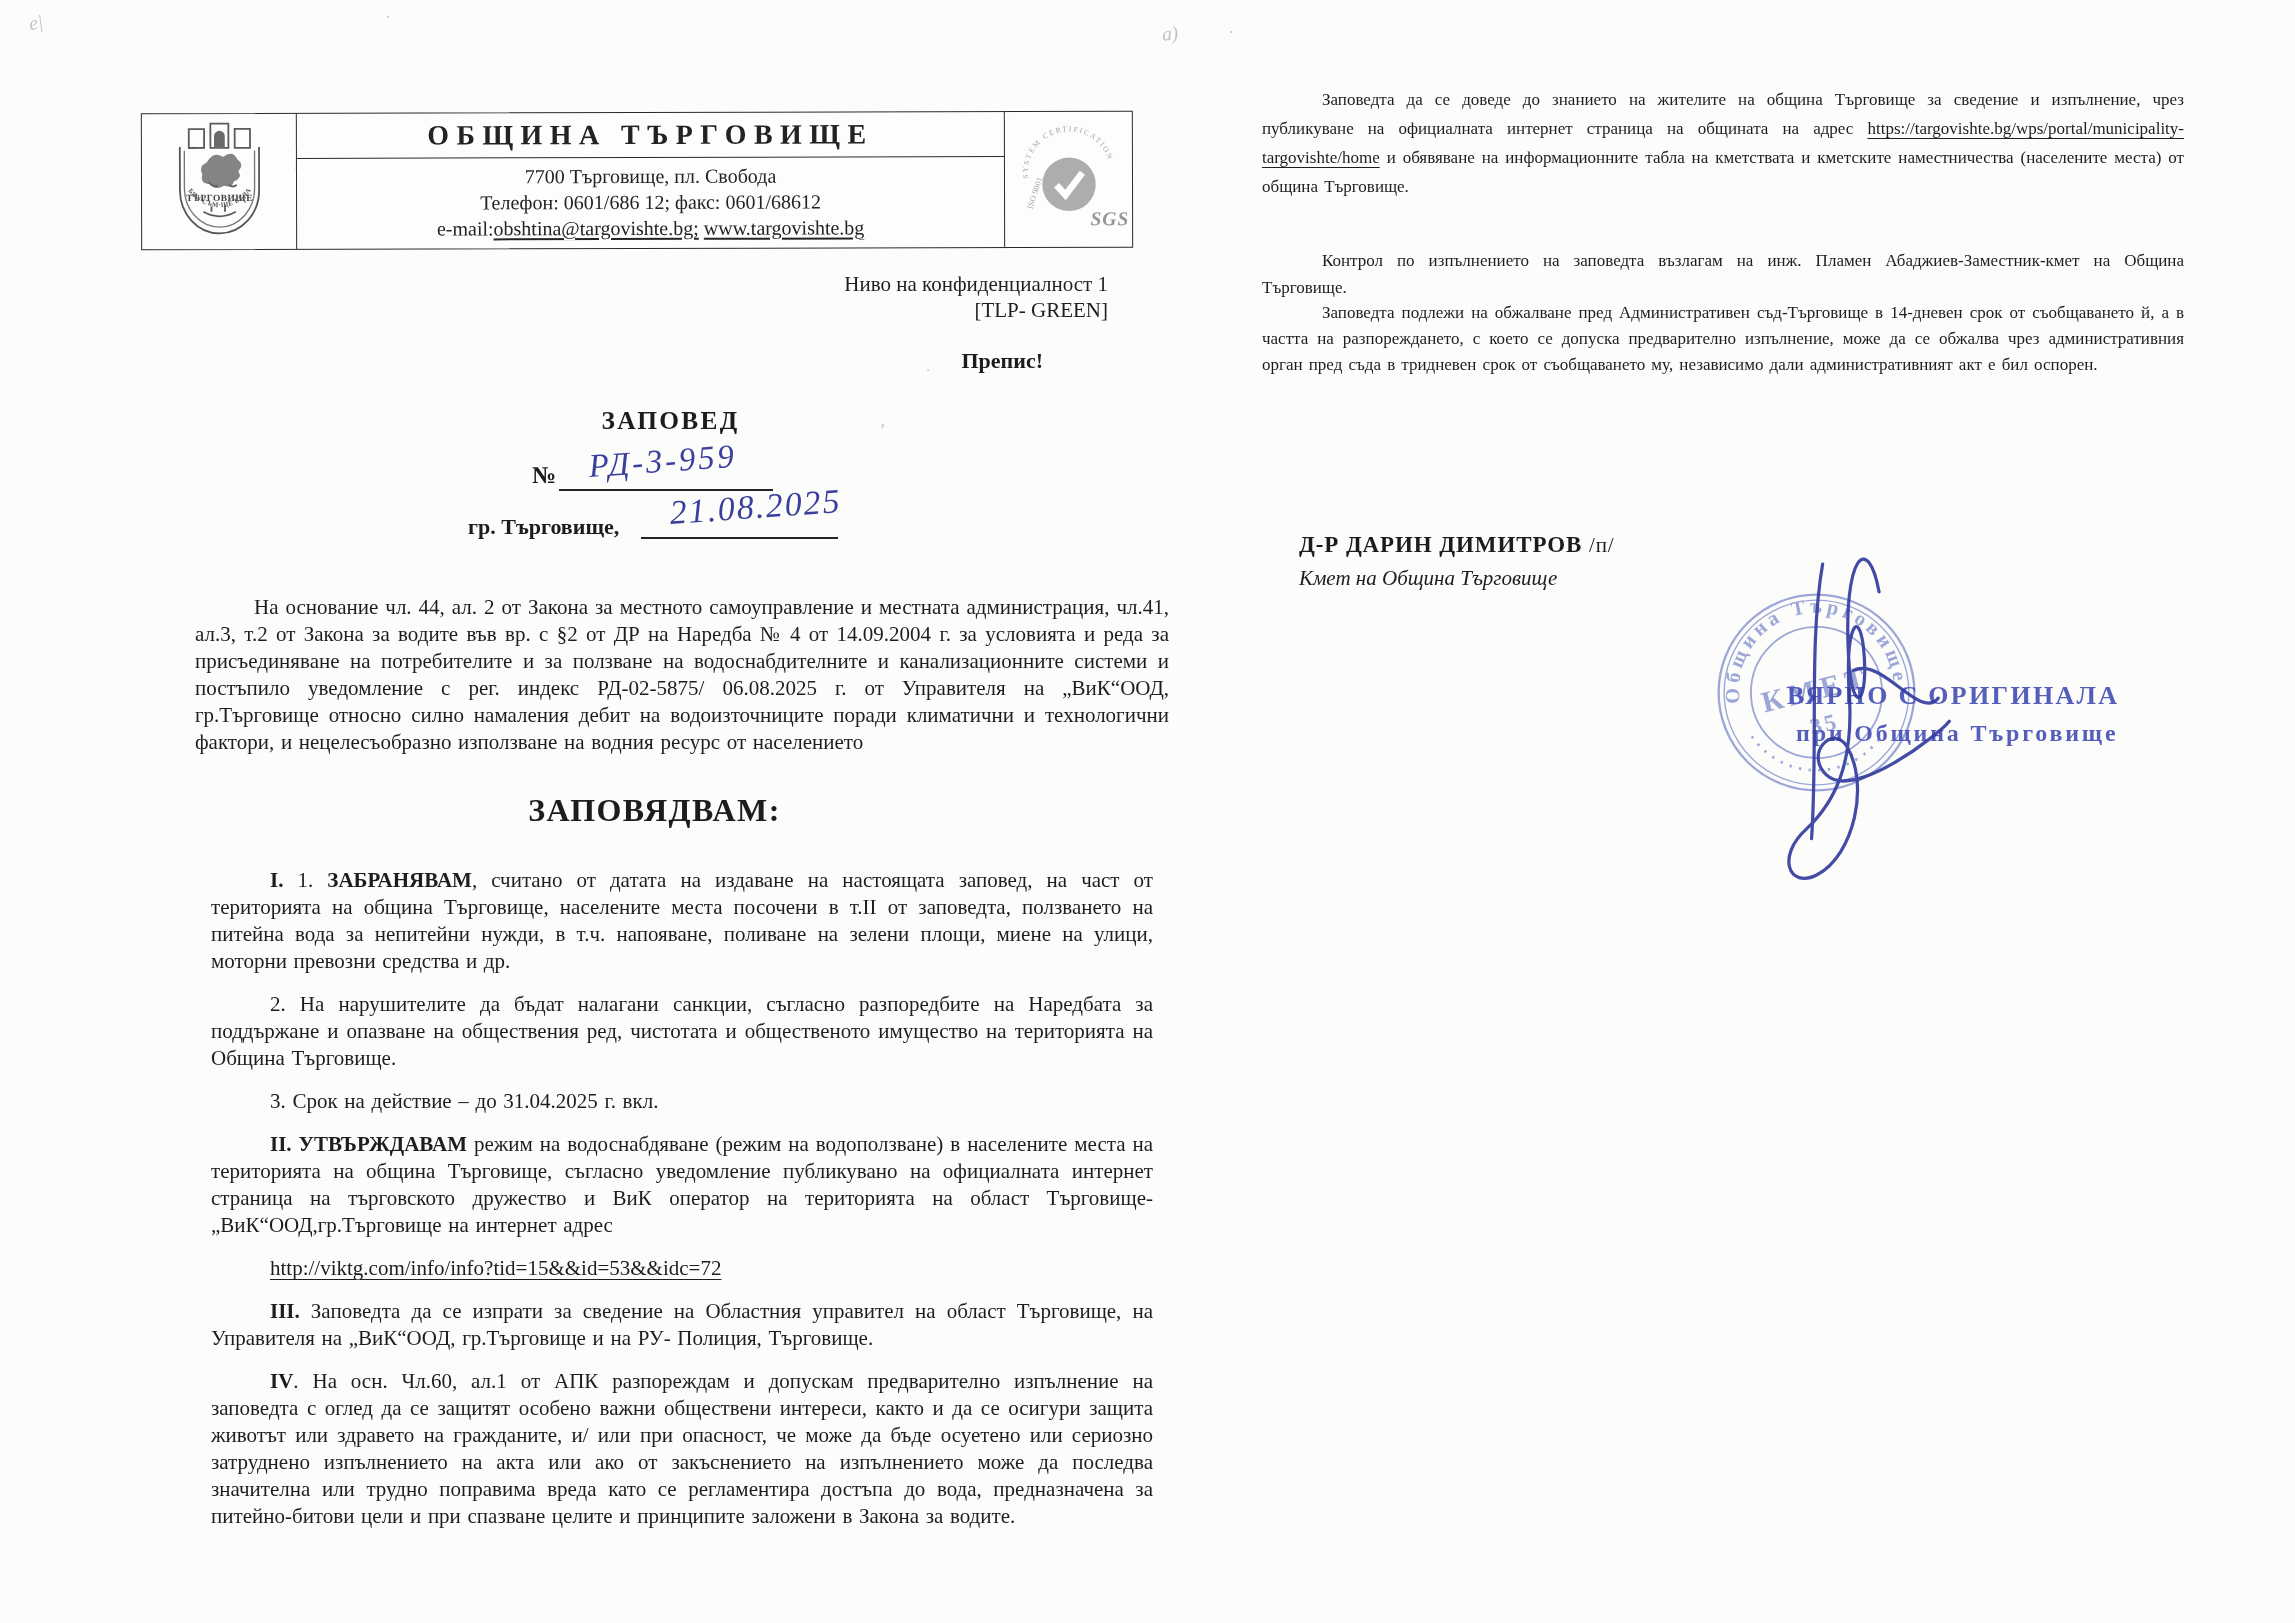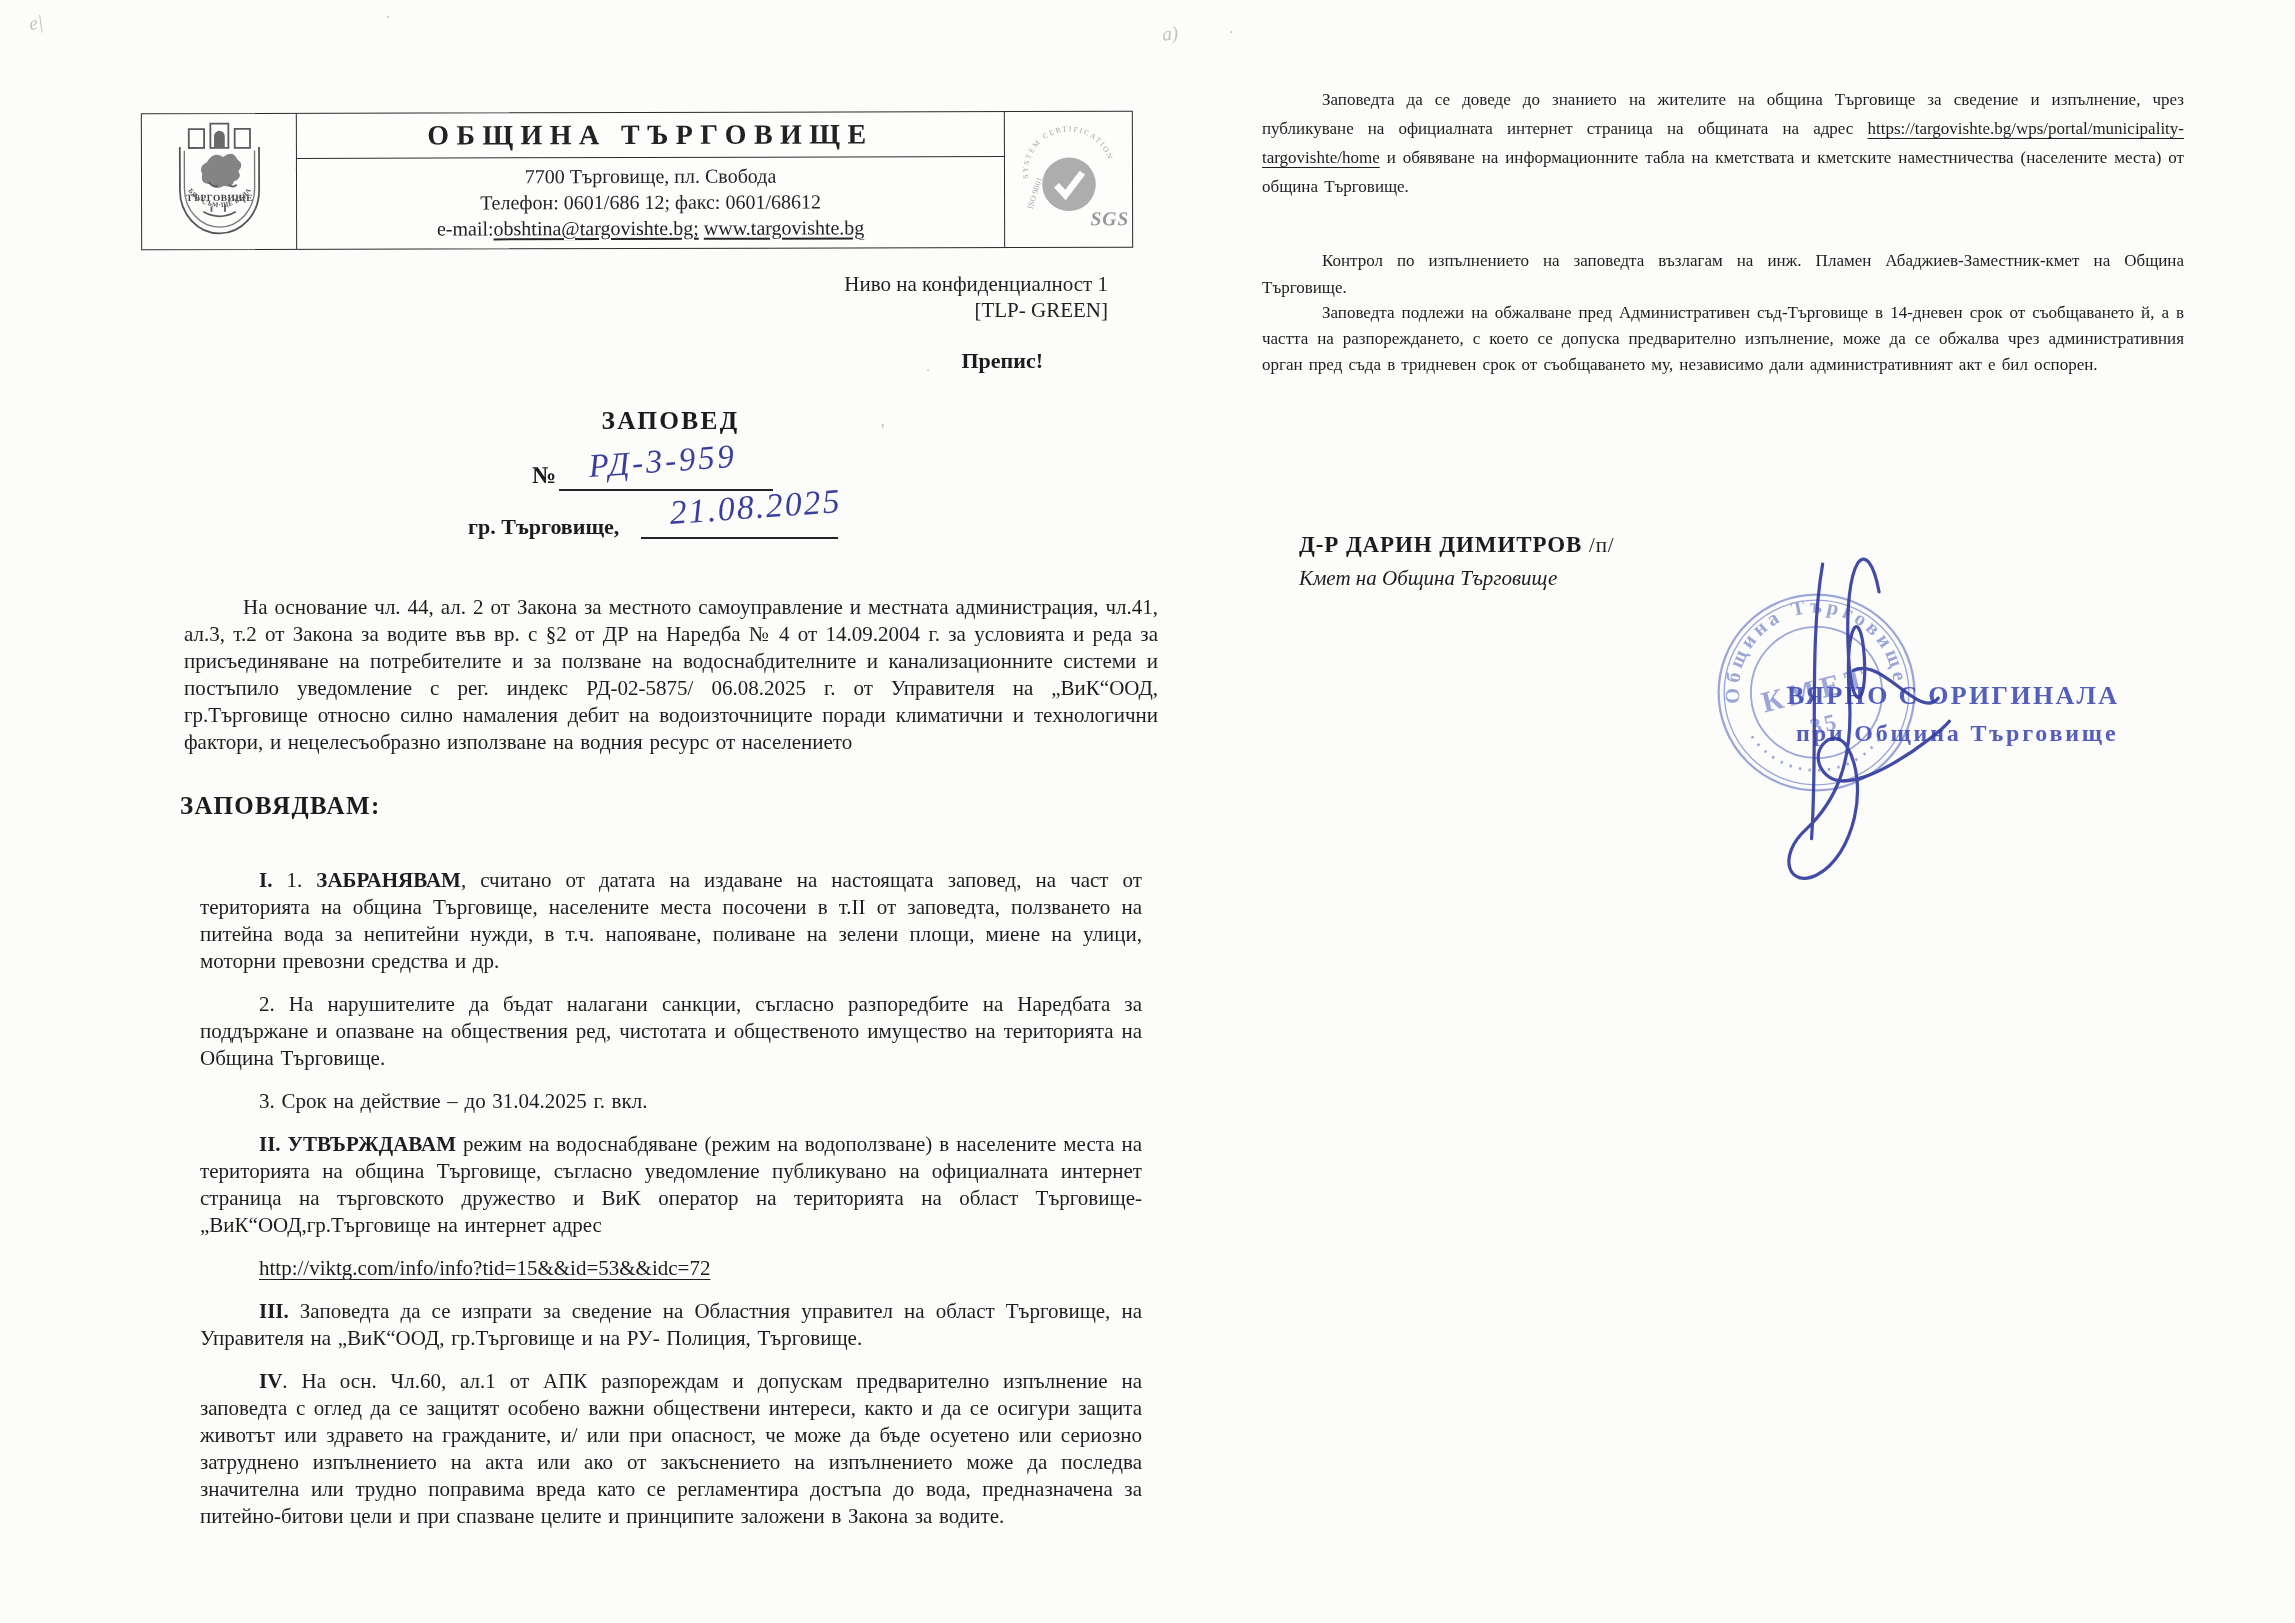--- a/index.html
+++ b/index.html
@@ -29,26 +29,26 @@
   
   .conf-block{left:740px;top:271px;width:368px;text-align:right;font-size:21px;line-height:26px;color:#1f1f1f;}
   .copy-note{left:740px;top:348px;width:368px;text-align:right;padding-right:65px;font-size:22px;font-weight:bold;box-sizing:border-box;}
   .order-title{left:196px;top:406px;width:949px;text-align:center;font-size:25.4px;font-weight:bold;letter-spacing:2.3px;}
   .num-label{left:532px;top:462px;font-size:24px;font-weight:bold;}
   .hand{color:#3a3e9c;font-style:italic;transform-origin:left bottom;}
   .hand-number{left:590px;top:448px;font-size:33px;letter-spacing:2.8px;transform:rotate(-4deg);}
   .hand-date{left:671px;top:494px;font-size:34px;letter-spacing:1.9px;transform:rotate(-4deg);}
   .ink-line{height:1.9px;background:#242424;}
   .city-label{left:468px;top:514px;font-size:22px;font-weight:bold;}
-  .p1col{left:184px;width:974px;}
+  .p1col{left:195px;width:974px;}
   .para{
     font-size:21px;line-height:27px;text-align:justify;text-indent:59px;
     word-spacing:1.4px;margin:0;color:#1d1d1d;
   }
-  .cmd{left:180px;top:792px;width:949px;text-align:left;font-size:25px;font-weight:bold;letter-spacing:1.4px;}
+  .cmd{left:180px;top:792px;width:949px;text-align:center;font-size:32px;font-weight:bold;letter-spacing:1.4px;}
   .url{text-decoration:underline;text-underline-offset:3.7px;text-decoration-thickness:1.4px;}
   .items .para{margin:16px;}
   .items .gap{margin-top:5.6px;}
   
   .p2para{font-size:17px;text-align:justify;text-indent:60px;word-spacing:1.9px;margin:0;color:#1d1d1d;}
   .sig-name{left:1299px;top:532px;font-size:23px;font-weight:bold;letter-spacing:0.9px;}
   .sig-mark{font-weight:normal;font-size:21px;}
   .sig-title{left:1299px;top:566px;font-size:21px;font-style:italic;}
   .cert1{left:1787px;top:681px;font-size:26px;font-weight:bold;letter-spacing:2.3px;color:#4751b6;opacity:.92;}
   .cert2{left:1796px;top:720px;font-size:24px;font-weight:bold;letter-spacing:2.8px;color:#4751b6;opacity:.92;}

